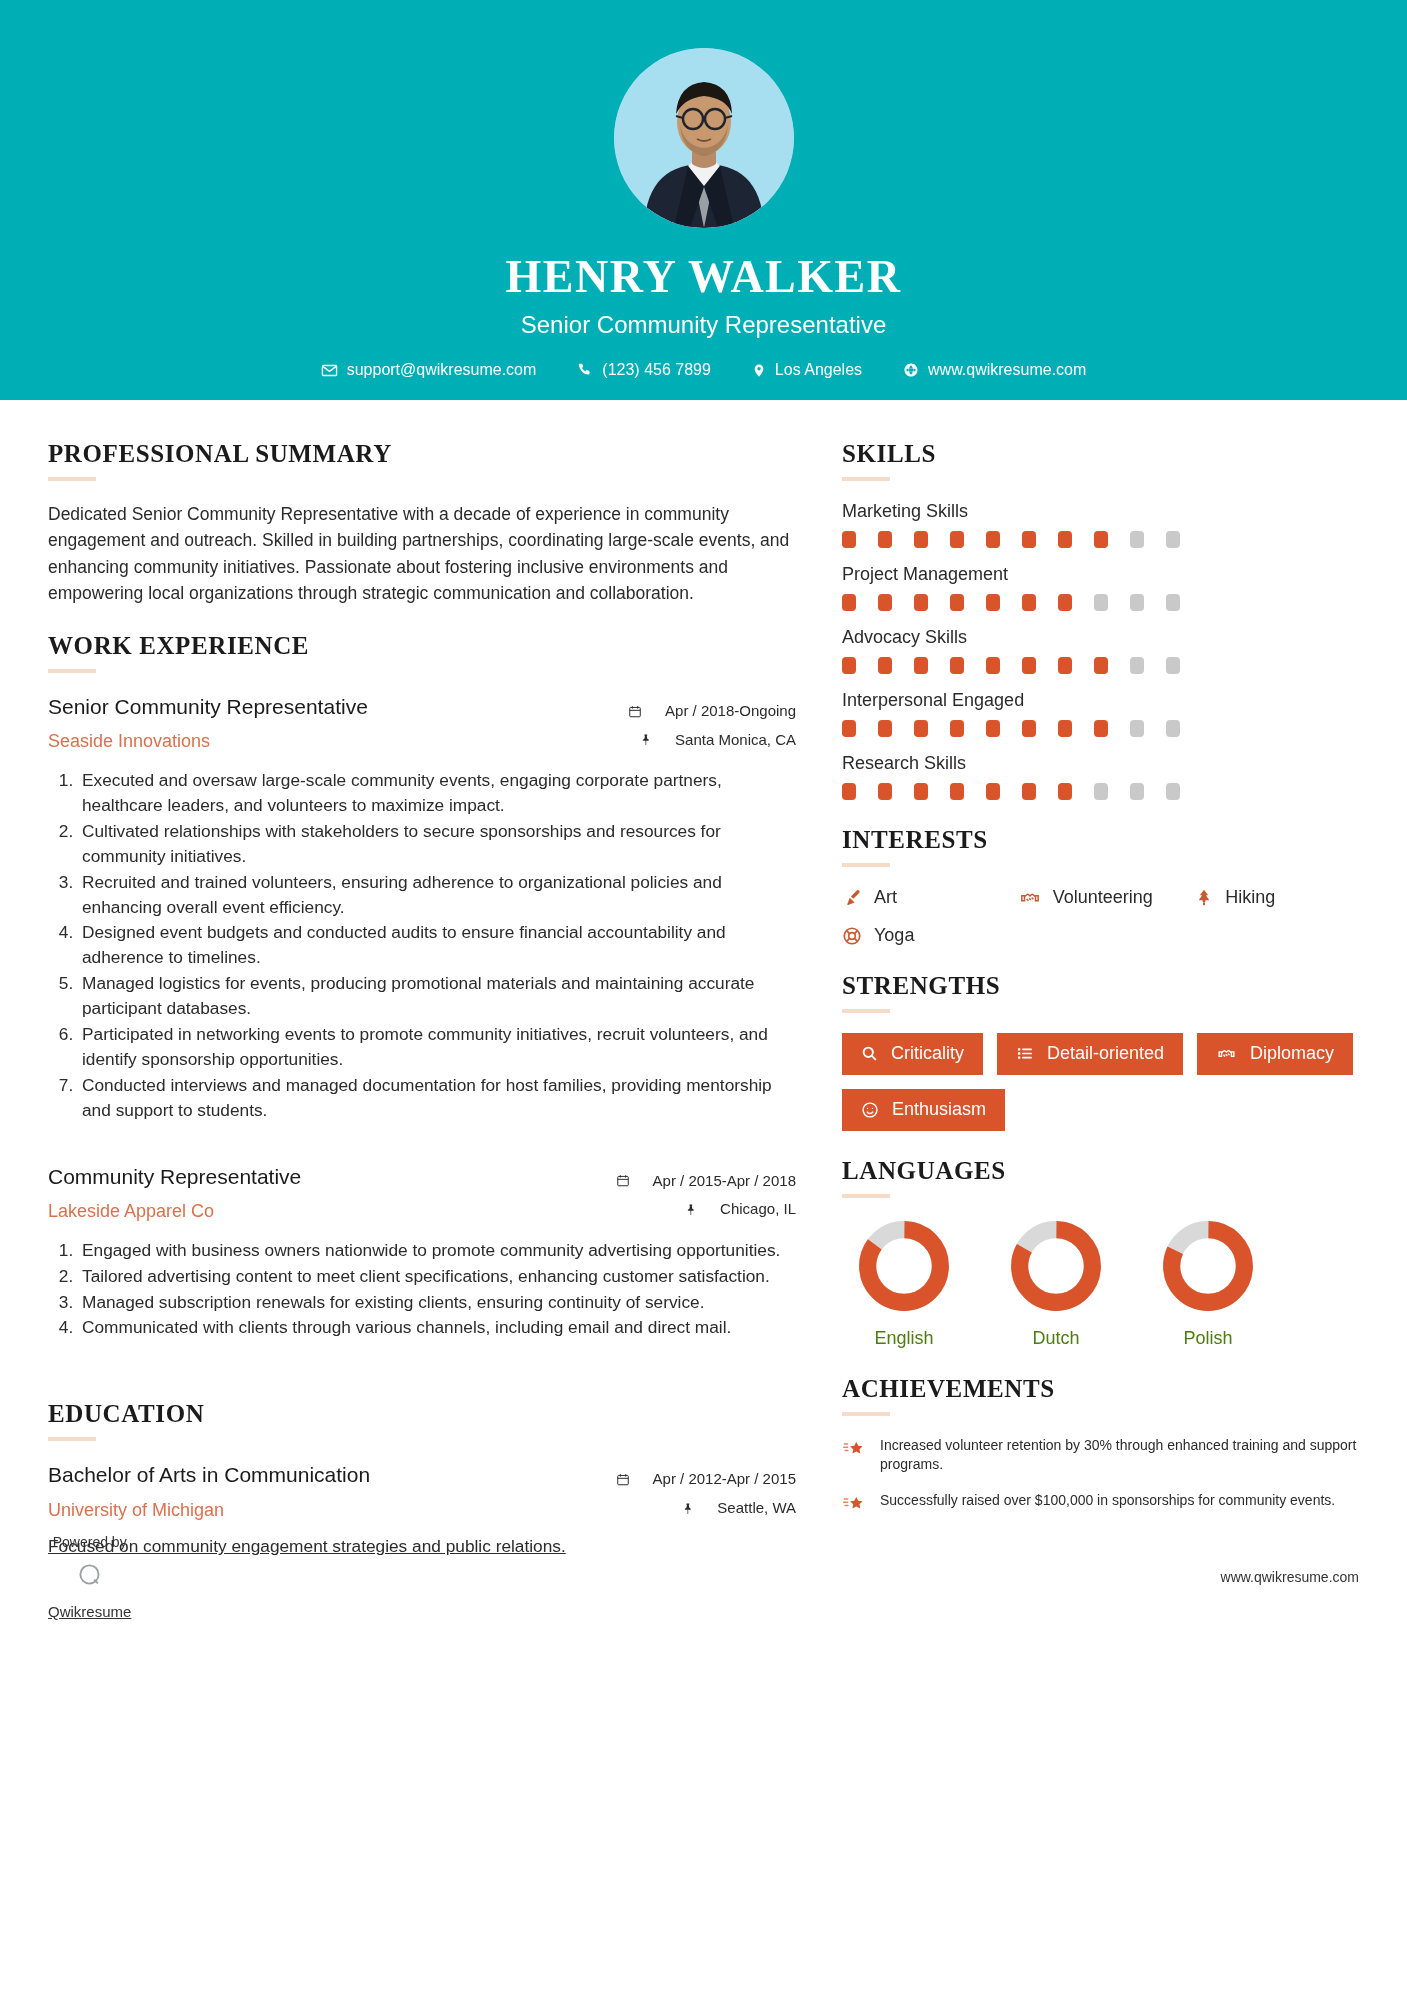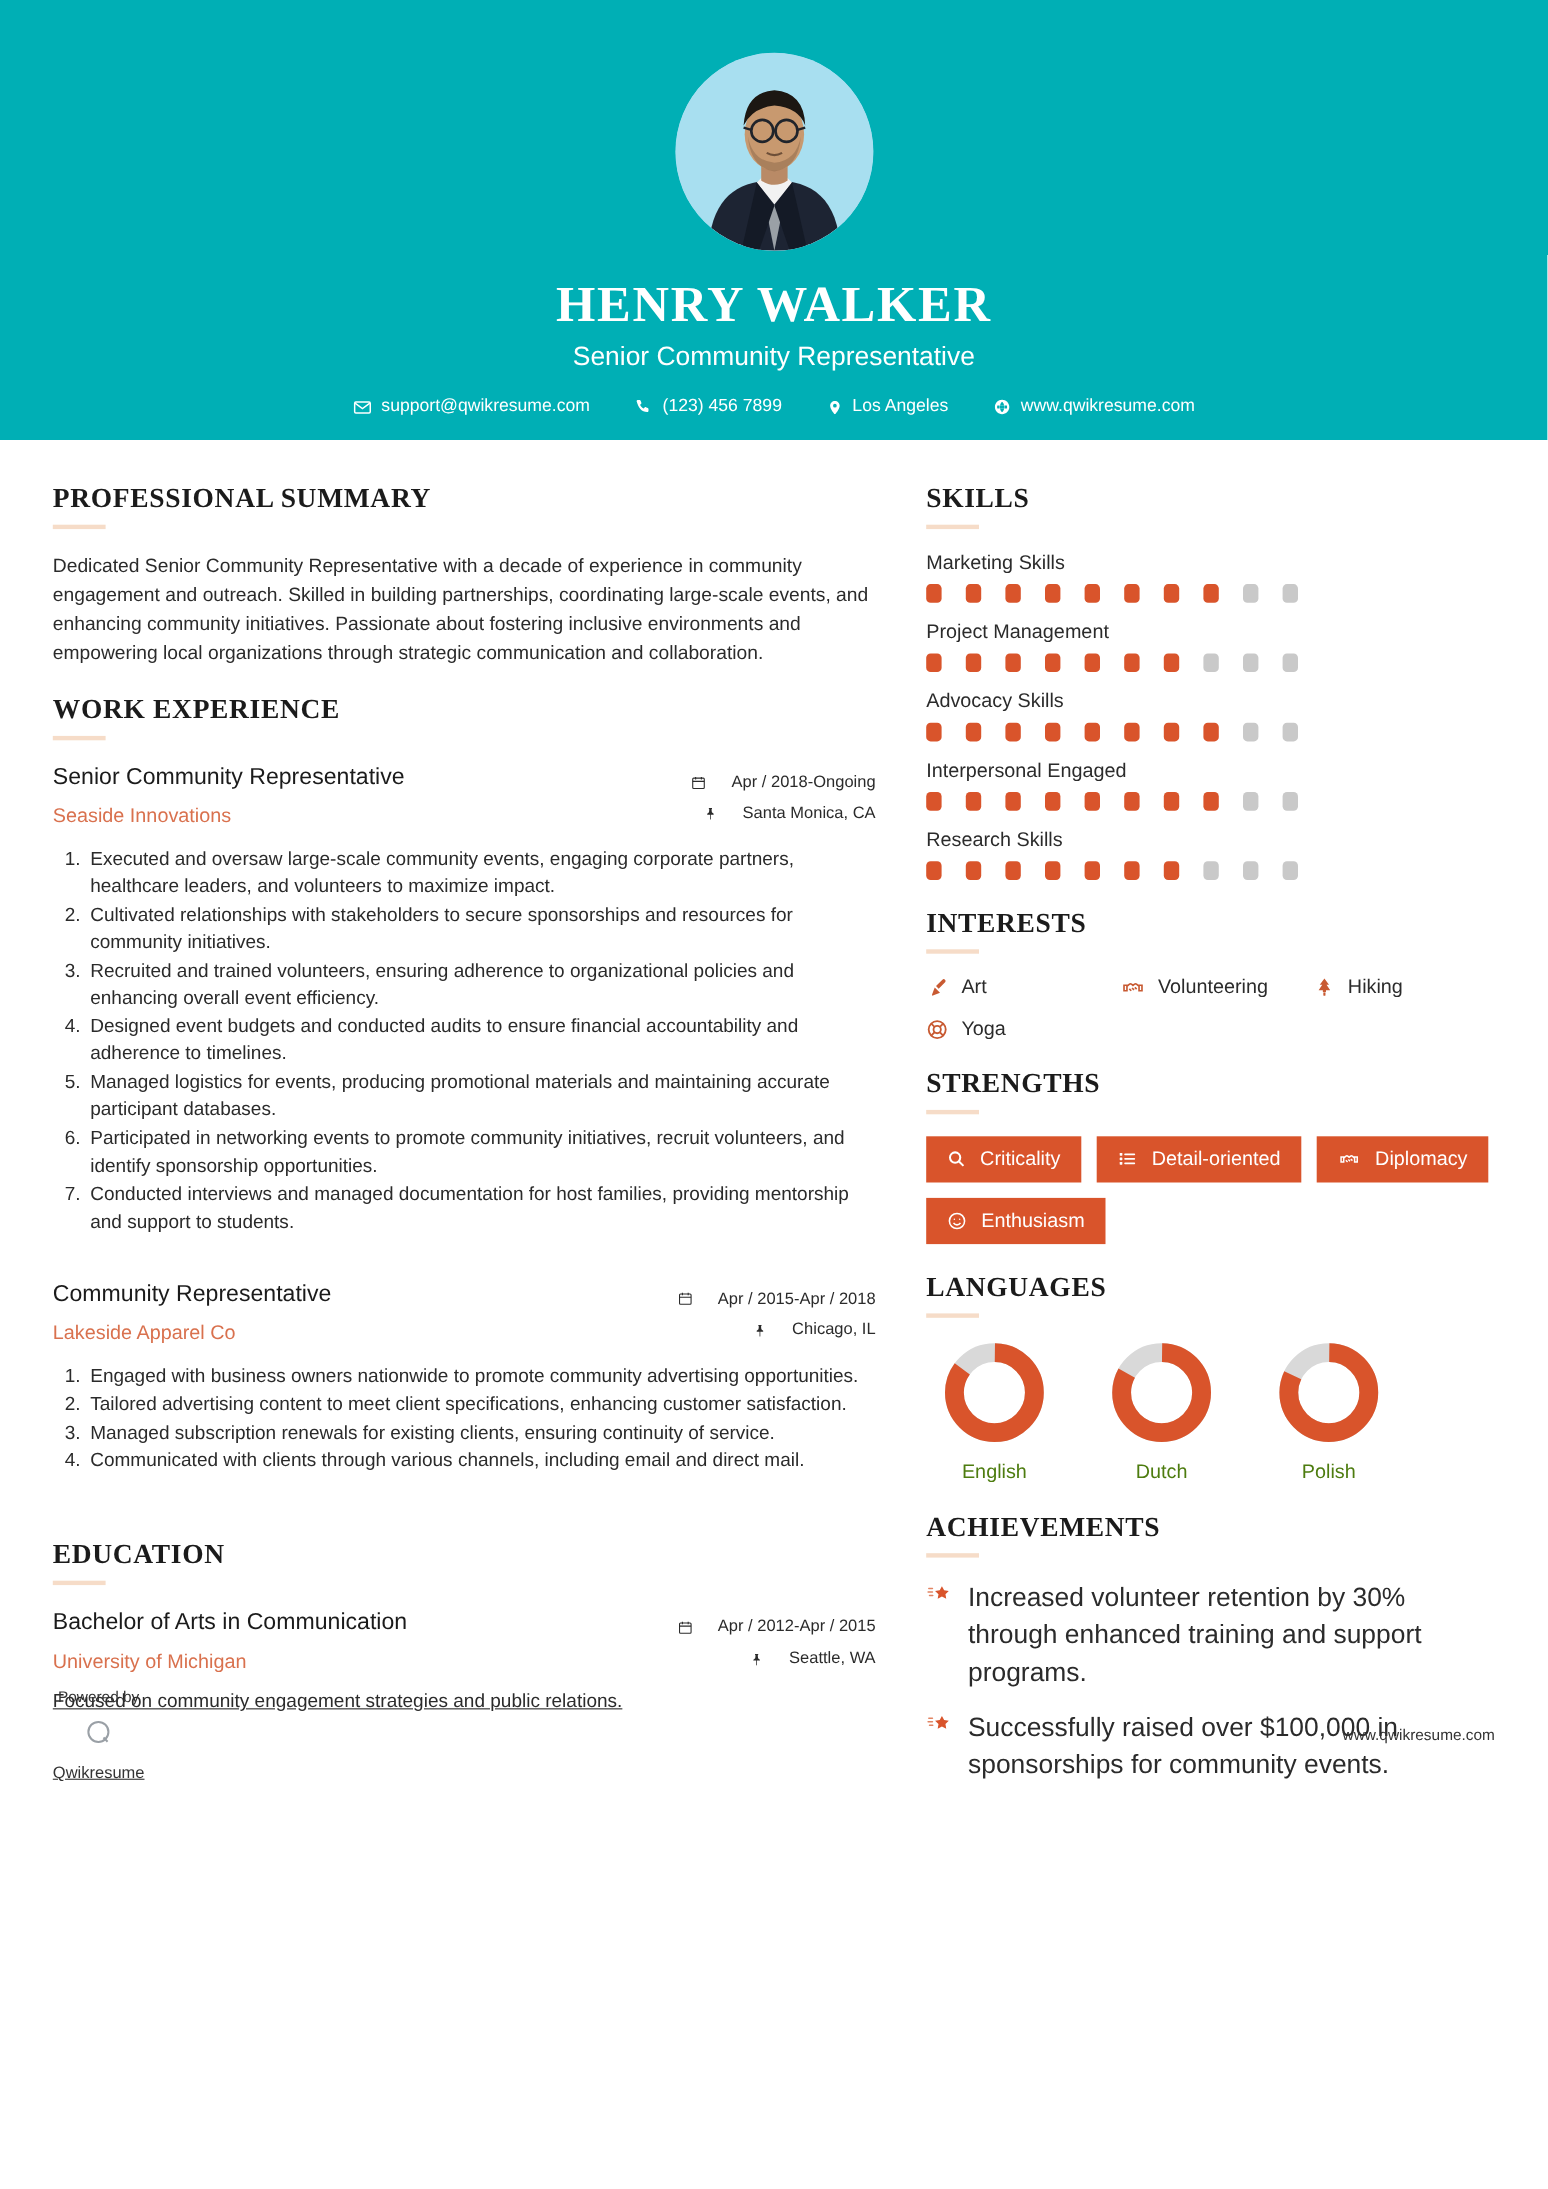--- a/index.html
+++ b/index.html
@@ -221,21 +221,21 @@
 
   
   .ach {
     display: flex;
     gap: 14px;
     margin-bottom: 16px;
     align-items: flex-start;
   }
   .ach svg { display:block; flex-shrink:0; margin-top: 3px; }
   .ach-text {
-    font-size: 24px;
+    font-size: 14px;
     line-height: 1.42;
     color: #2b2b2b;
   }
 
   
   .footer {
     position: absolute;
     left: 0; right: 0;
     bottom: 60px;
     padding: 0 48px;

